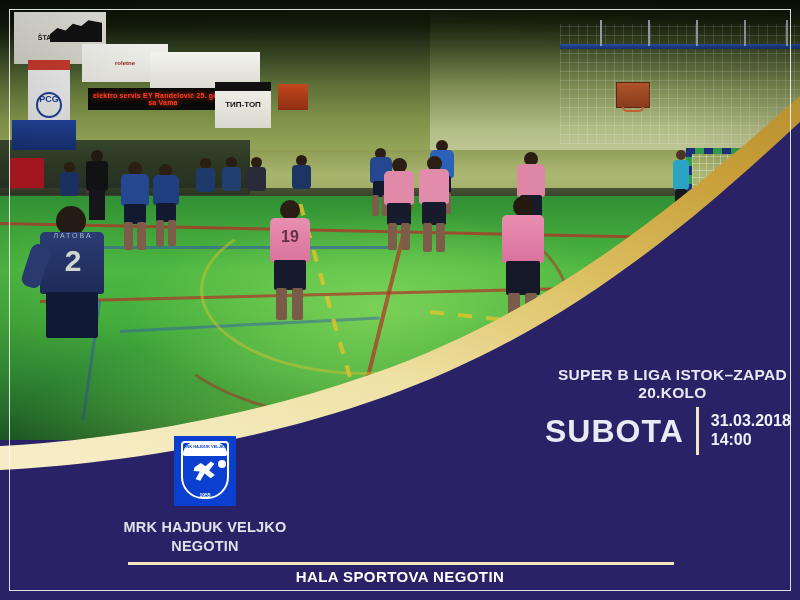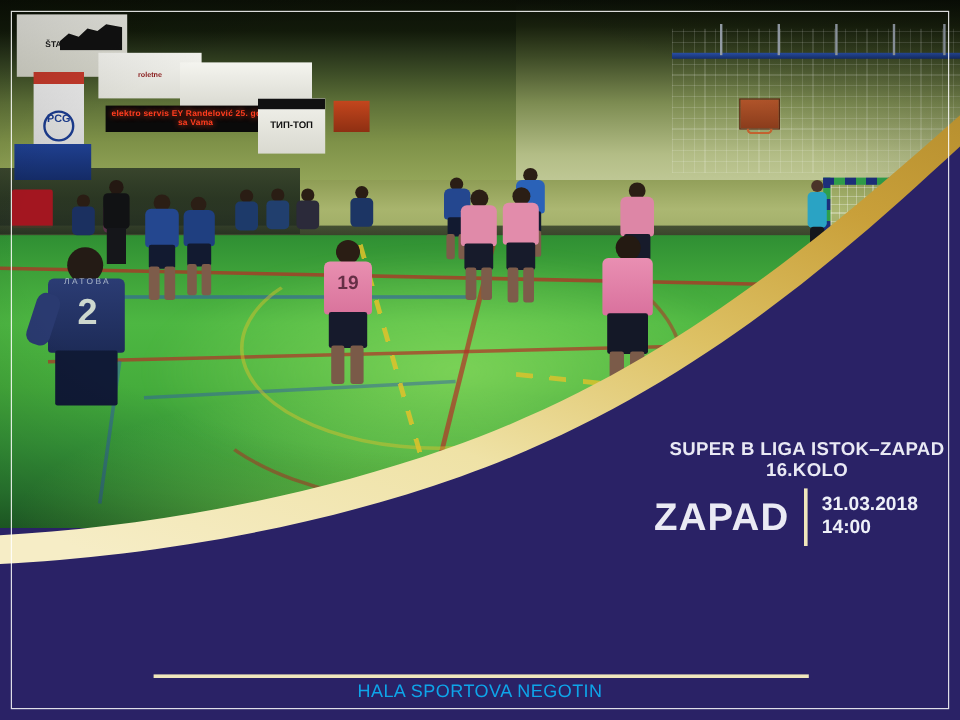--- a/index.html
+++ b/index.html
@@ -348,21 +348,21 @@
   .crest2 .yr { position:absolute; left:0; top:45px; width:100%; text-align:center;
     font-size:4.5px; font-weight:bold; color:#d8b24f; }
 
   
   .rule {
     position:absolute; left:128px; top:562px; width:546px; height:3px;
     background:#f0e7bc;
   }
   .venue {
     position:absolute; left:0; top:568px; width:800px; text-align:center;
-    color:#0ea5e9; font-weight:normal; font-size:15px; letter-spacing:.4px;
+    color:#ffffff; font-weight:bold; font-size:15px; letter-spacing:.4px;
   }
 
   
   .frame {
     position:absolute; left:9px; top:9px; right:9px; bottom:9px;
     border:1.5px solid rgba(255,255,255,.85); pointer-events:none;
   }
 </style>
 </head>
 <body>
@@ -557,31 +557,46 @@
     </defs>
 
     <path fill="#2a2266" d="M800,120 C690,215 560,330 380,395 C250,442 110,462 0,468 L0,600 L800,600 Z"></path>
 
     <path fill="url(#goldgrad)" d="M800,96 C688,195 556,310 372,374 C244,419 108,440 0,446 L0,470
              C112,464 252,444 384,397 C570,331 698,216 800,122 Z"></path>
   </svg>
 
   <div class="right-block">
     <div class="league">SUPER B LIGA ISTOK–ZAPAD</div>
-    <div class="round">16.KOLO</div>
+    <div class="round">20.KOLO</div>
   </div>
 
   <div class="day-row">
-    <div class="day">ZAPAD</div>
+    <div class="day">SUBOTA</div>
     <div class="vdiv"></div>
     <div class="dt">
       <div class="d">31.03.2018</div>
       <div class="t">14:00</div>
     </div>
   </div>
 
+  <div class="team team-left">
+    <div class="badge-slot">
+      <div class="crest1">
+        <span class="shield"></span>
+        <span class="arcband">MRK HAJDUK VELJKO</span>
+        <span class="fig"></span>
+        <span class="ball"></span>
+        <span class="yr">1955</span>
+      </div>
+    </div>
+    <div class="team-name">
+      <div>MRK HAJDUK VELJKO</div>
+      <div>NEGOTIN</div>
+    </div>
+  </div>
 
 
   <div class="rule"></div>
   <div class="venue">HALA SPORTOVA NEGOTIN</div>
 
   <div class="frame"></div>
 </div>
 
 </body></html>

